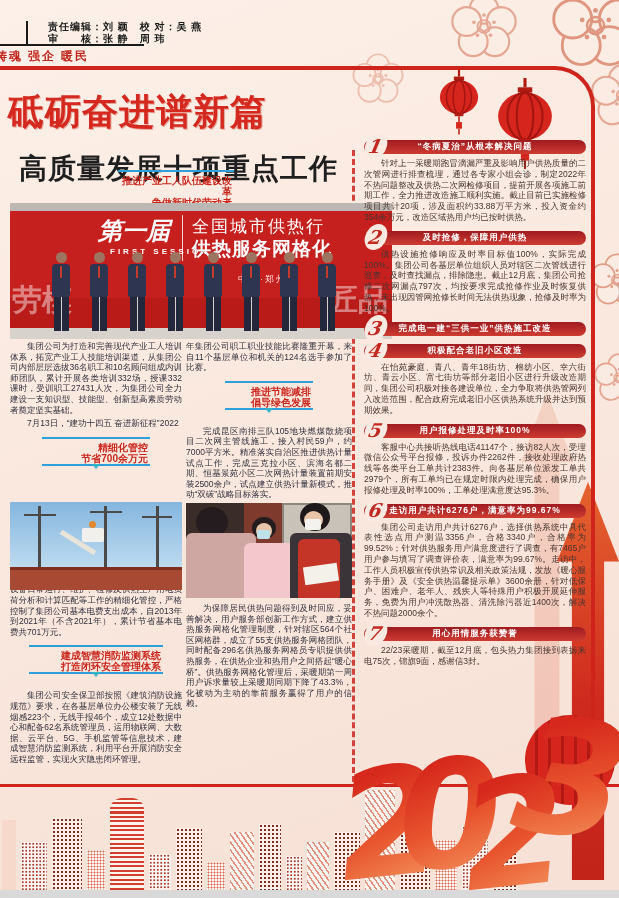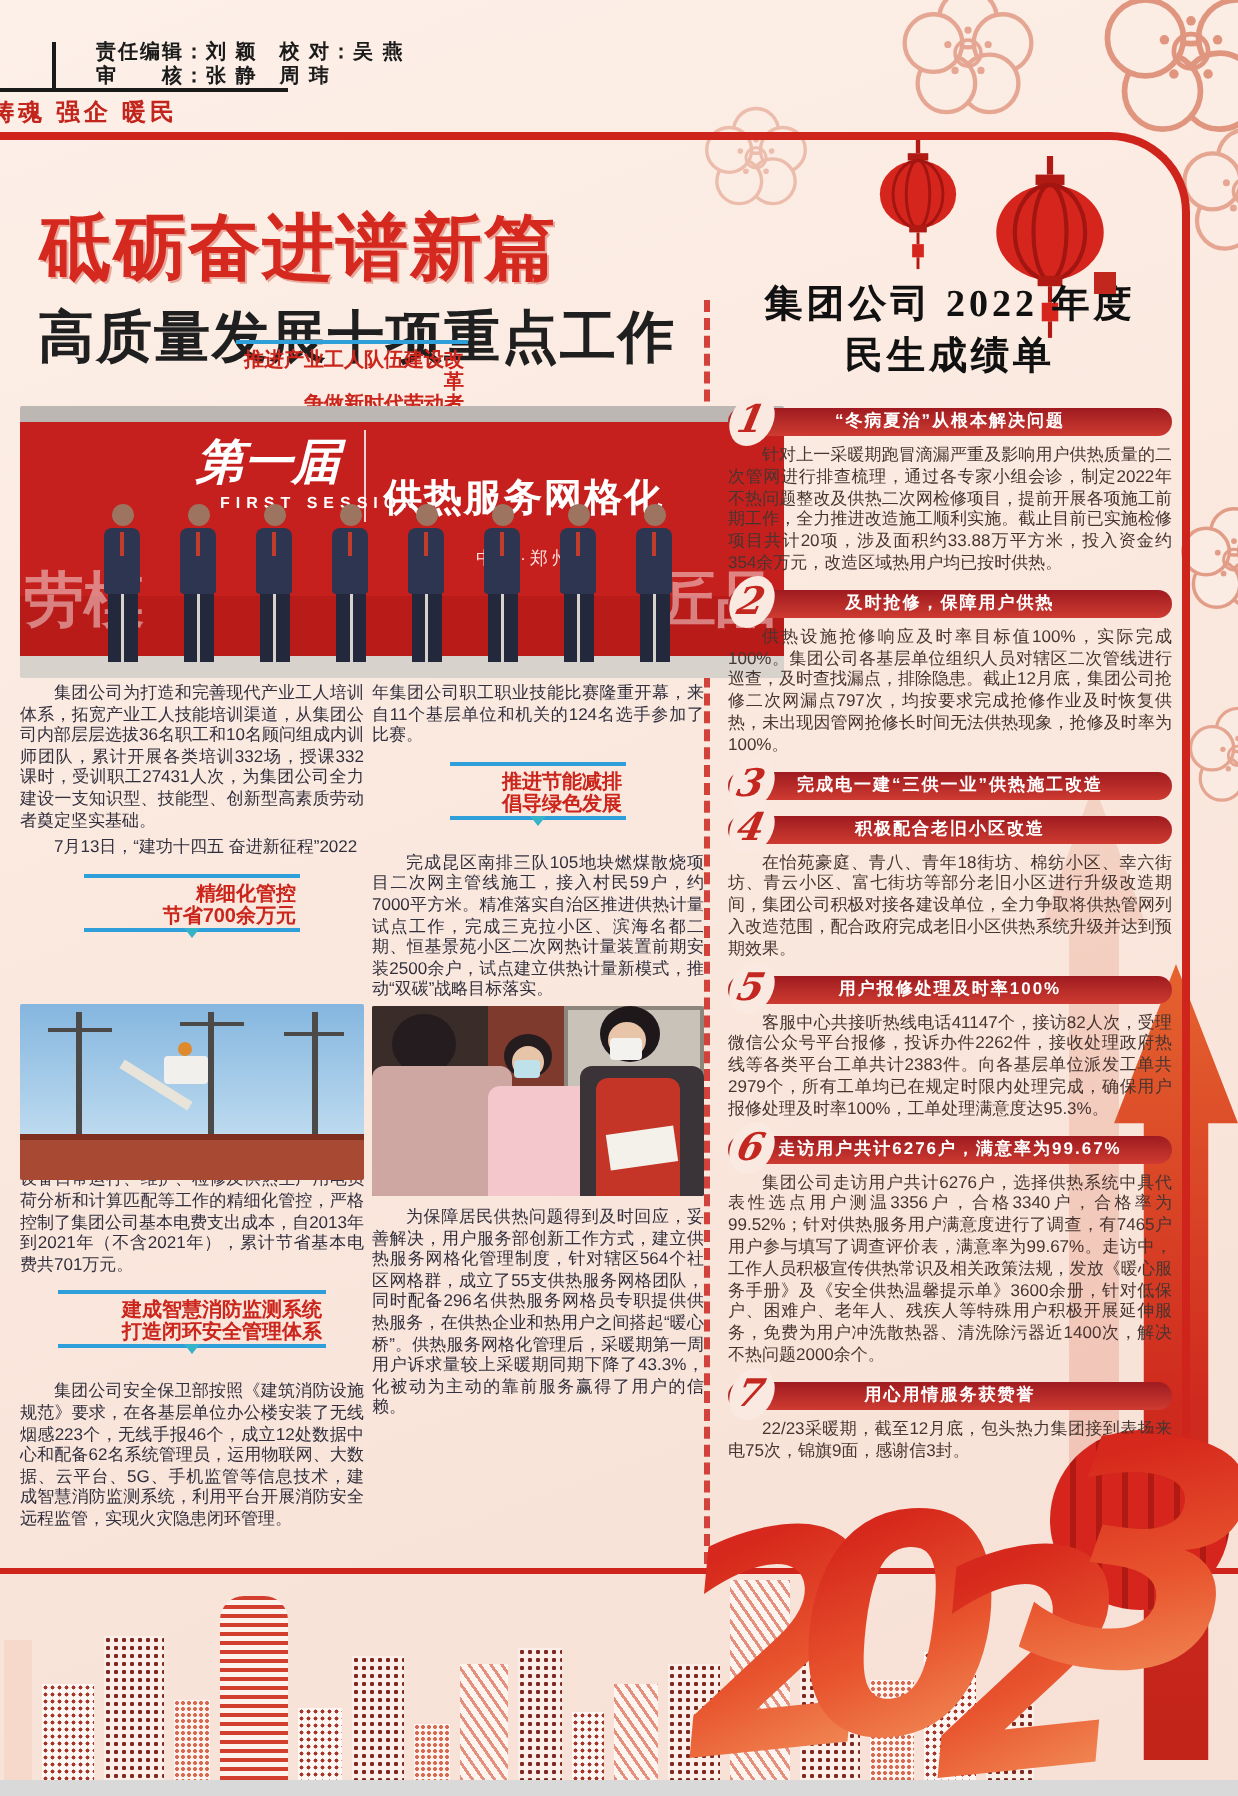--- a/index.html
+++ b/index.html
@@ -14,21 +14,21 @@
   .slogan{position:absolute;left:-5px;top:48px;font-size:12px;font-weight:bold;color:#c2251c;
           font-family:"Liberation Serif",serif;letter-spacing:2px;z-index:3;}
   
   .frame{position:absolute;left:-40px;top:66px;width:631px;height:720px;
          border-top:4px solid #cf241c;border-right:4px solid #cf241c;
          border-top-right-radius:40px;z-index:2;pointer-events:none;}
   .bottom-line{position:absolute;left:0;top:784px;width:619px;height:3px;background:#cf241c;z-index:1;}
   .divider{position:absolute;left:352px;top:150px;height:632px;width:0;
            border-left:3px dashed #d2423a;z-index:2;}
   
-  .main-title{position:absolute;left:8px;top:88px;margin:12px;font-size:36px;font-weight:900;
+  .main-title{position:absolute;left:8px;top:88px;margin:0;font-size:36px;font-weight:900;
               color:#d5281e;letter-spacing:1px;z-index:3;font-family:"Liberation Sans",sans-serif;
               text-shadow:1px 1px 0 #e8a79b;}
   .subtitle{position:absolute;left:9px;top:140px;margin:10px;font-size:28px;font-weight:bold;color:#1f1f1f;
             font-family:"Liberation Serif",serif;letter-spacing:1px;z-index:3;}
   
   .callout{position:relative;border-top:2px solid #2e9fd8;border-bottom:2px solid #2e9fd8;
            padding:3px 2px 0;margin:8px auto 16px;text-align:right;color:#cb251c;
            font-weight:bold;font-size:10px;line-height:11px;z-index:3;}
   .callout::after{content:"";position:absolute;left:50%;bottom:-9px;transform:translateX(-50%);
                   border:4px solid transparent;border-top:5px solid #35b3c9;}
@@ -199,20 +199,21 @@
 
   <div class="callout callout1">
     <div>推进产业工人队伍建设改革</div>
     <div>争做新时代劳动者</div>
   </div>
 
   <div class="photo photo1">
     <span class="p1-cn">第一届</span>
     <span class="p1-en">FIRST SESSION</span>
     <span class="p1-div"></span>
+    <span class="p1-r1">全国城市供热行</span>
     <span class="p1-r2">供热服务网格化</span>
     <span class="p1-loc">中国·郑州</span>
     <span class="ghost" style="left:2px">劳模</span>
     <span class="ghost" style="right:4px">匠品</span>
     <div class="person" style="left:40px">
         <div class="head"></div>
         <div class="torso"></div>
         <div class="legs"></div>
       </div>
     <div class="person" style="left:78px">
@@ -306,25 +307,20 @@
         <div class="mask" style="left:15px;top:16px;width:16px;height:11px"></div>
         <div class="coat" style="left:0;top:30px;width:62px;height:65px;background:#3a3338"></div>
         <div class="coat" style="left:8px;top:36px;width:42px;height:59px;background:#c53527"></div>
         <div class="paper" style="left:14px;top:62px;width:34px;height:18px"></div>
       </div>
     </div>
     <p class="btxt">为保障居民供热问题得到及时回应，妥善解决，用户服务部创新工作方式，建立供热服务网格化管理制度，针对辖区564个社区网格群，成立了55支供热服务网格团队，同时配备296名供热服务网格员专职提供供热服务，在供热企业和热用户之间搭起“暖心桥”。供热服务网格化管理后，采暖期第一周用户诉求量较上采暖期同期下降了43.3%，化被动为主动的靠前服务赢得了用户的信赖。</p>
   </div>
 
   <div class="colR">
-    <div class="r-title">
-      <span class="r-sq"></span>
-      <div>集团公司 2022 年度</div>
-      <div>民生成绩单</div>
-    </div>
 
     <div class="item">
       <div class="pill">
         <span class="num">1</span>
         <span>“冬病夏治”从根本解决问题</span>
       </div>
       <p class="rtxt">针对上一采暖期跑冒滴漏严重及影响用户供热质量的二次管网进行排查梳理，通过各专家小组会诊，制定2022年不热问题整改及供热二次网检修项目，提前开展各项施工前期工作，全力推进改造施工顺利实施。截止目前已实施检修项目共计20项，涉及面积约33.88万平方米，投入资金约354余万元，改造区域热用户均已按时供热。</p>
     </div>
     <div class="item">
       <div class="pill">

